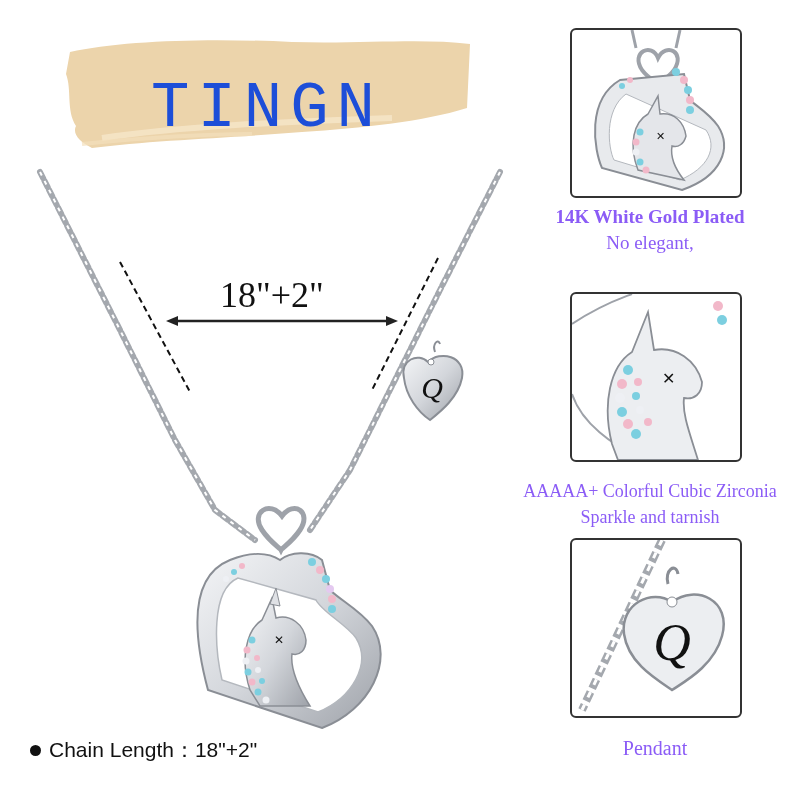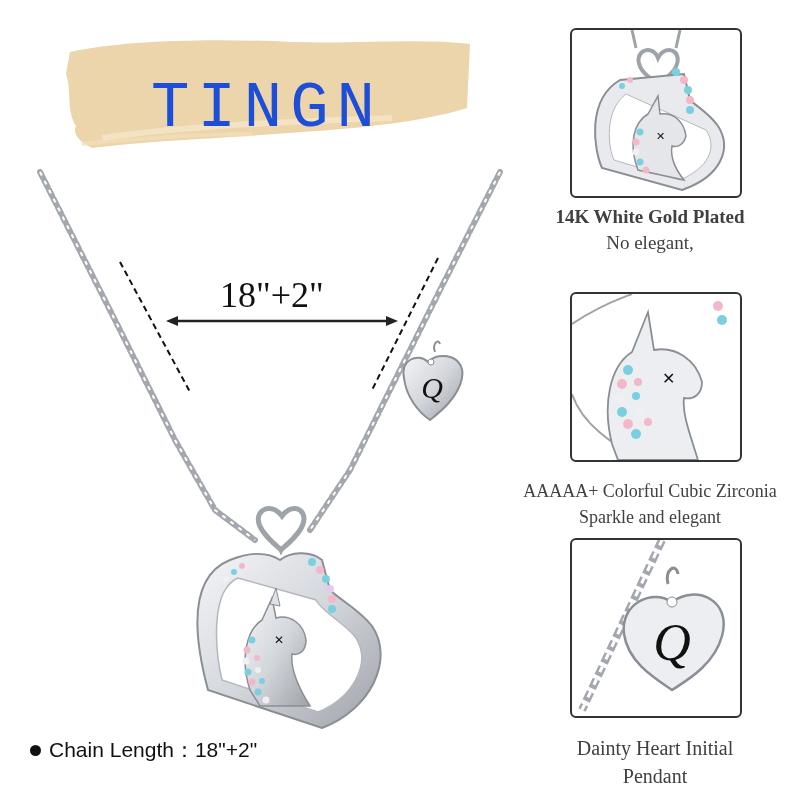--- a/index.html
+++ b/index.html
@@ -7,21 +7,21 @@
     .brand-banner { position:absolute; left:62px; top:30px; width:410px; height:110px; }
     .brand-banner svg { position:absolute; left:0; top:0; }
     .brand-title { position:absolute; left:0; width:100%; top:14px; text-align:center; font-family:"Liberation Mono","DejaVu Sans Mono",monospace; font-size:64px; letter-spacing:8px; color:#1d4ed8; font-weight:normal;margin-top:29px; }
     .main-art { position:absolute; left:0; top:150px; width:540px; height:580px; }
     .measure-label { position:absolute; left:220px; top:274px; font-family:"Liberation Serif", serif; font-size:36px; color:#111; }
     .features { position:absolute; left:30px; top:734px; font-family:"Liberation Sans", sans-serif; font-size:21px; color:#111; line-height:32px; }
     .feature { display:flex; align-items:center; }
     .bullet { width:11px; height:11px; border-radius:50%; background:#111; margin-right:8px; display:inline-block; }
     .panel { position:absolute; left:570px; width:168px; background:#fff; border:2px solid #333; border-radius:6px; overflow:hidden; }
     .panel svg { display:block; }
-    .caption { position:absolute; text-align:center; font-family:"Liberation Serif", serif; color:#404040; line-height:26px; }
+    .caption { position:absolute; text-align:center; font-family:"Liberation Serif", serif; color:#8b5cf6; line-height:26px; }
     .caption .strong { font-weight:bold; }
   </style>
 </head>
 <body>
 
 <div class="brand-banner">
   <svg width="410" height="120" viewBox="0 0 410 120">
     <path d="M8,22 C60,10 150,8 230,12 C300,14 360,8 408,14 L405,78 C360,92 300,98 240,102 C170,108 90,110 30,118 C18,112 10,104 14,96 C4,80 10,60 4,44 Z" fill="#ecd4ab"></path>
     <path d="M40,108 C120,96 220,92 330,88" stroke="#f6e6c9" stroke-width="6" fill="none" opacity="0.8"></path>
     <path d="M20,114 C80,108 140,104 190,104" stroke="#f3dfbc" stroke-width="4" fill="none" opacity="0.7"></path>
@@ -158,29 +158,28 @@
     <circle cx="66" cy="88" r="4" fill="#f2b8c9"></circle>
       <circle cx="64" cy="102" r="4" fill="#7ccfe0"></circle>
       <circle cx="68" cy="116" r="4" fill="#eef0f4"></circle>
       <circle cx="76" cy="128" r="4" fill="#f2b8c9"></circle>
     <circle cx="146" cy="12" r="5" fill="#f2b8c9"></circle>
       <circle cx="150" cy="26" r="5" fill="#7ccfe0"></circle>
   </svg>
 </div>
 <div class="caption" style="left:500px;top:478px;width:300px;font-size:18px;">
   <div>AAAAA+ Colorful Cubic Zirconia</div>
-  <div>Sparkle and elegant</div>
+  <div>Sparkle and tarnish</div>
 </div>
 
 <div class="panel" style="top:538px;height:176px;">
   <svg width="168" height="176" viewBox="0 0 168 176">
     <path d="M90,0 L10,170" stroke="#a4a8ae" stroke-width="8" stroke-dasharray="10 4" fill="none"></path>
     <path d="M90,0 L10,170" stroke="#ffffff" stroke-width="3" stroke-dasharray="6 8" fill="none"></path>
     <path d="M96,44 C92,30 104,22 106,34" stroke="#8a8e95" stroke-width="3" fill="none"></path>
     <path d="M52,94 C48,64 80,48 100,62 C124,44 160,60 150,96 C142,126 112,142 100,150 C82,138 56,122 52,94 Z" fill="#eceef1" stroke="#8a8e95" stroke-width="2.5"></path>
     <circle cx="100" cy="62" r="5" fill="#fff" stroke="#8a8e95"></circle>
     <text x="100" y="120" text-anchor="middle" font-family="Liberation Serif, serif" font-style="italic" font-size="52" fill="#111">Q</text>
   </svg>
 </div>
 <div class="caption" style="left:530px;top:734px;width:250px;font-size:20px;line-height:28px;">
-  <div>Dainty Heart Initial</div>
   <div>Pendant</div>
 </div>
 
 </body></html>

